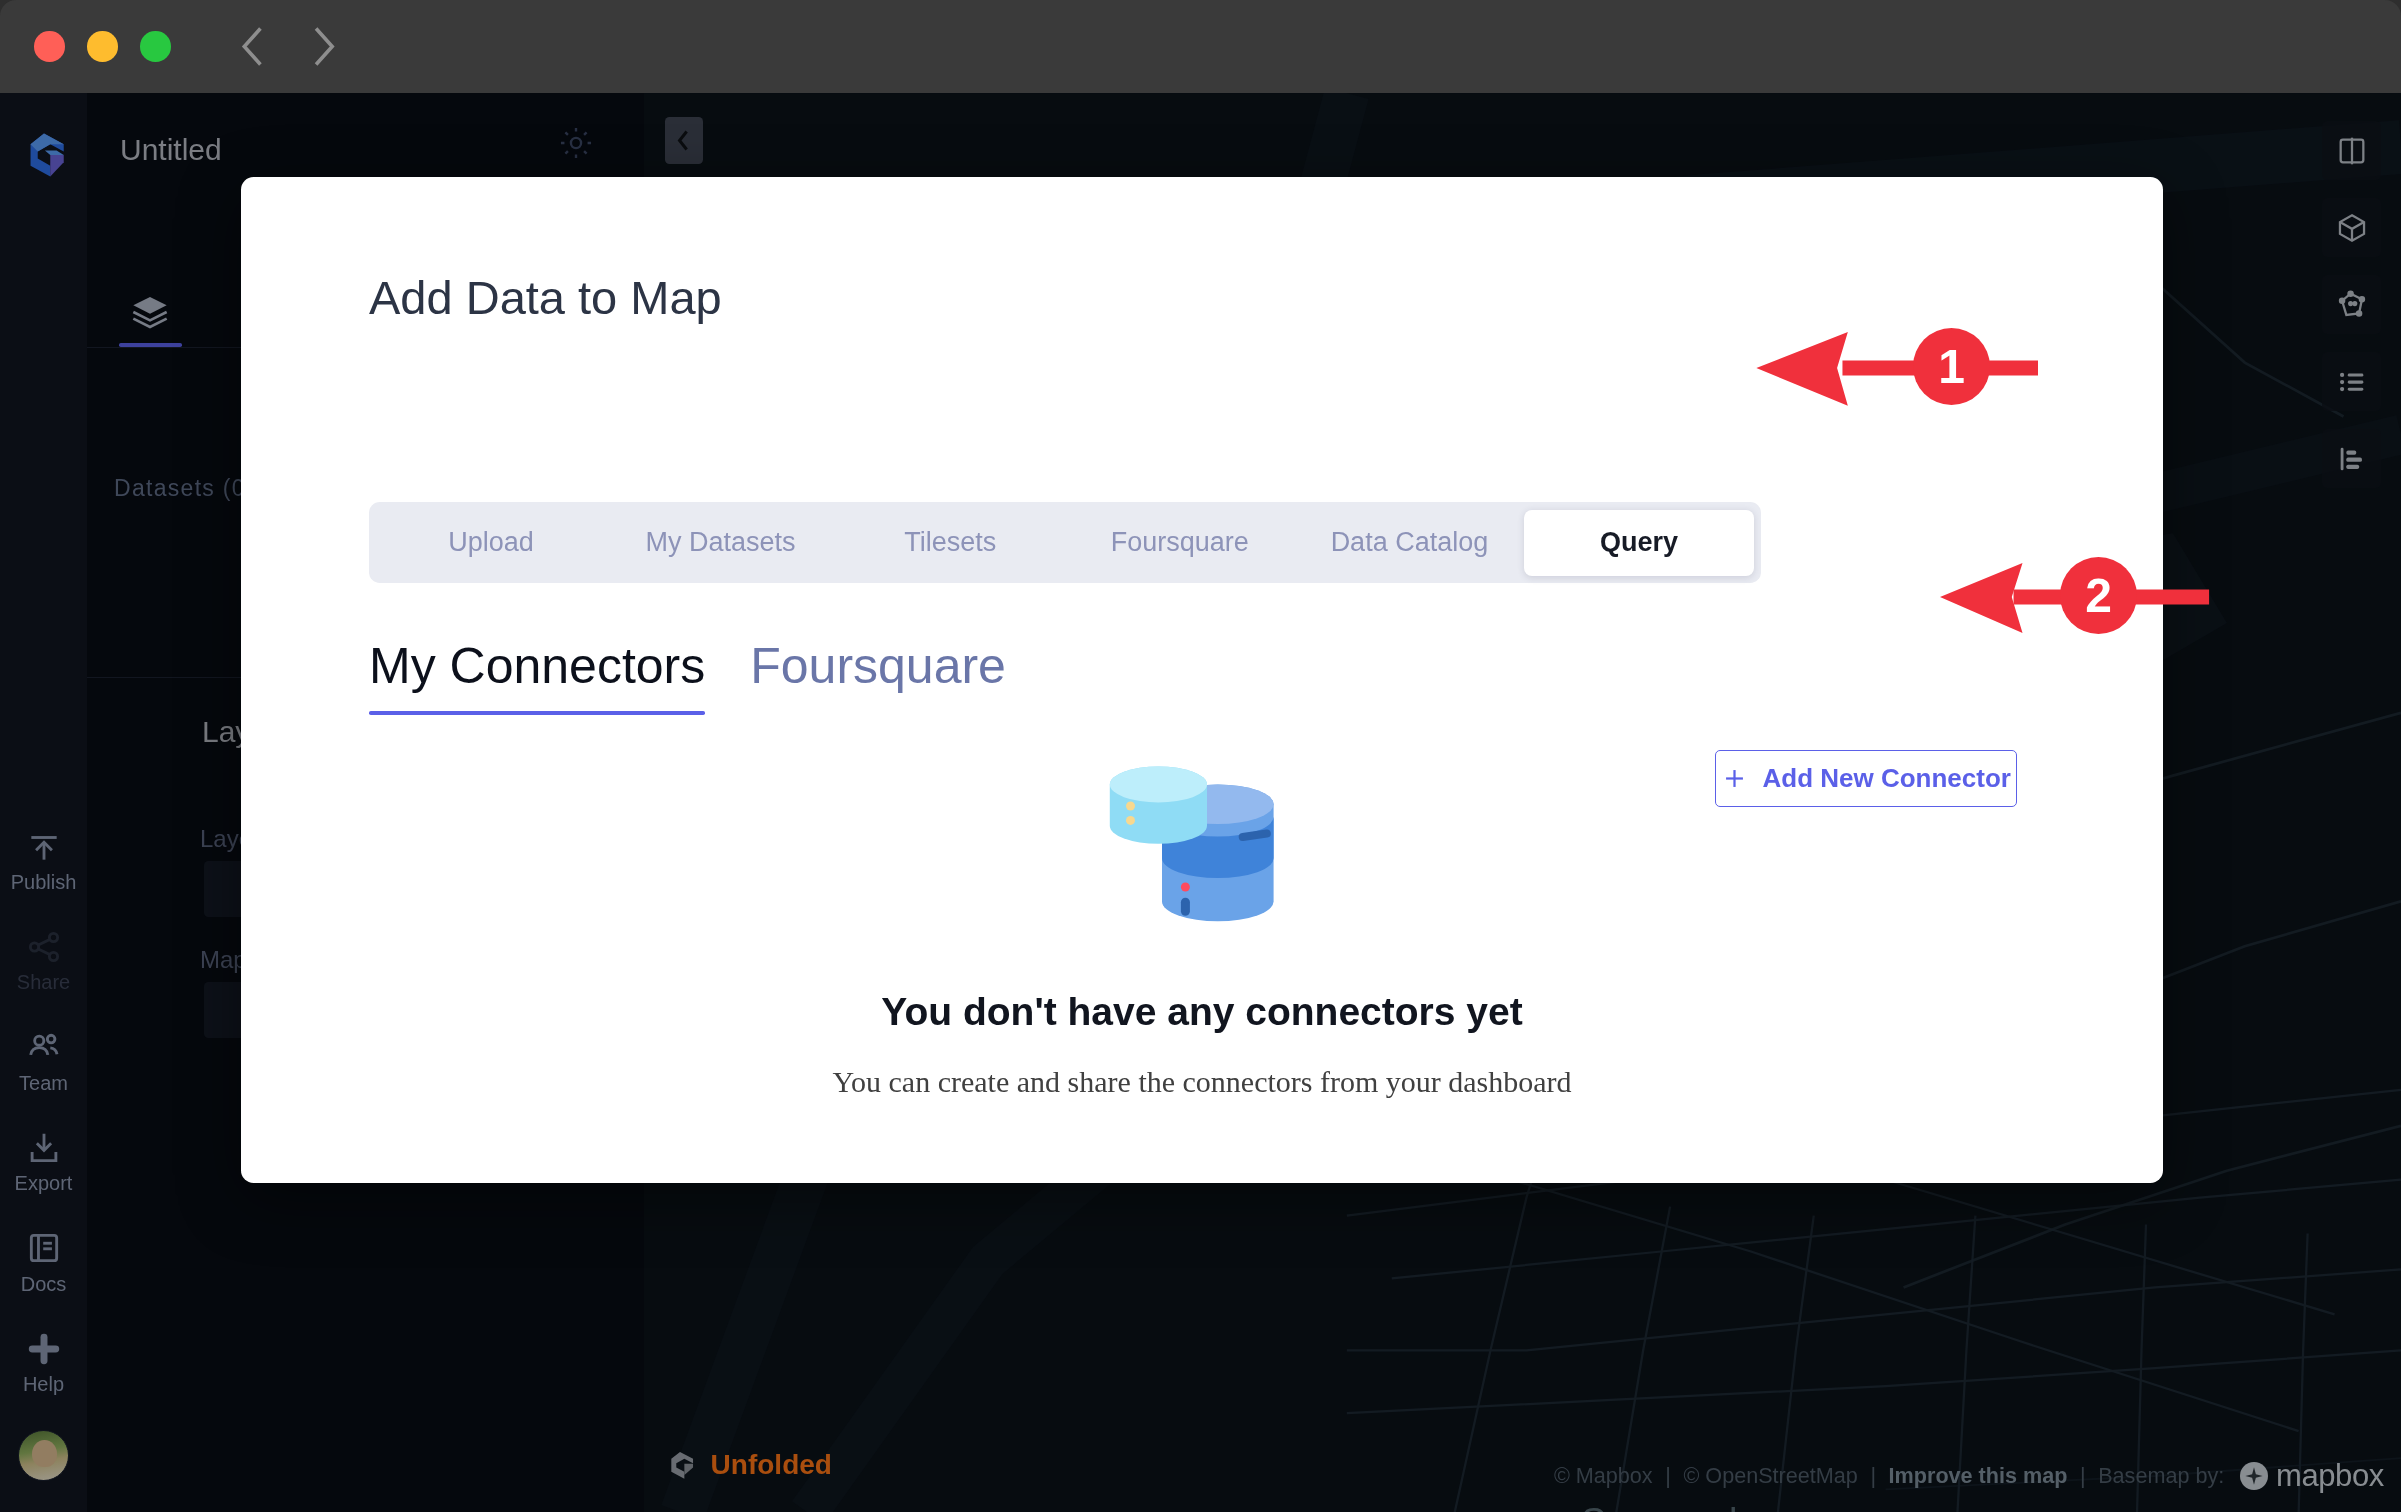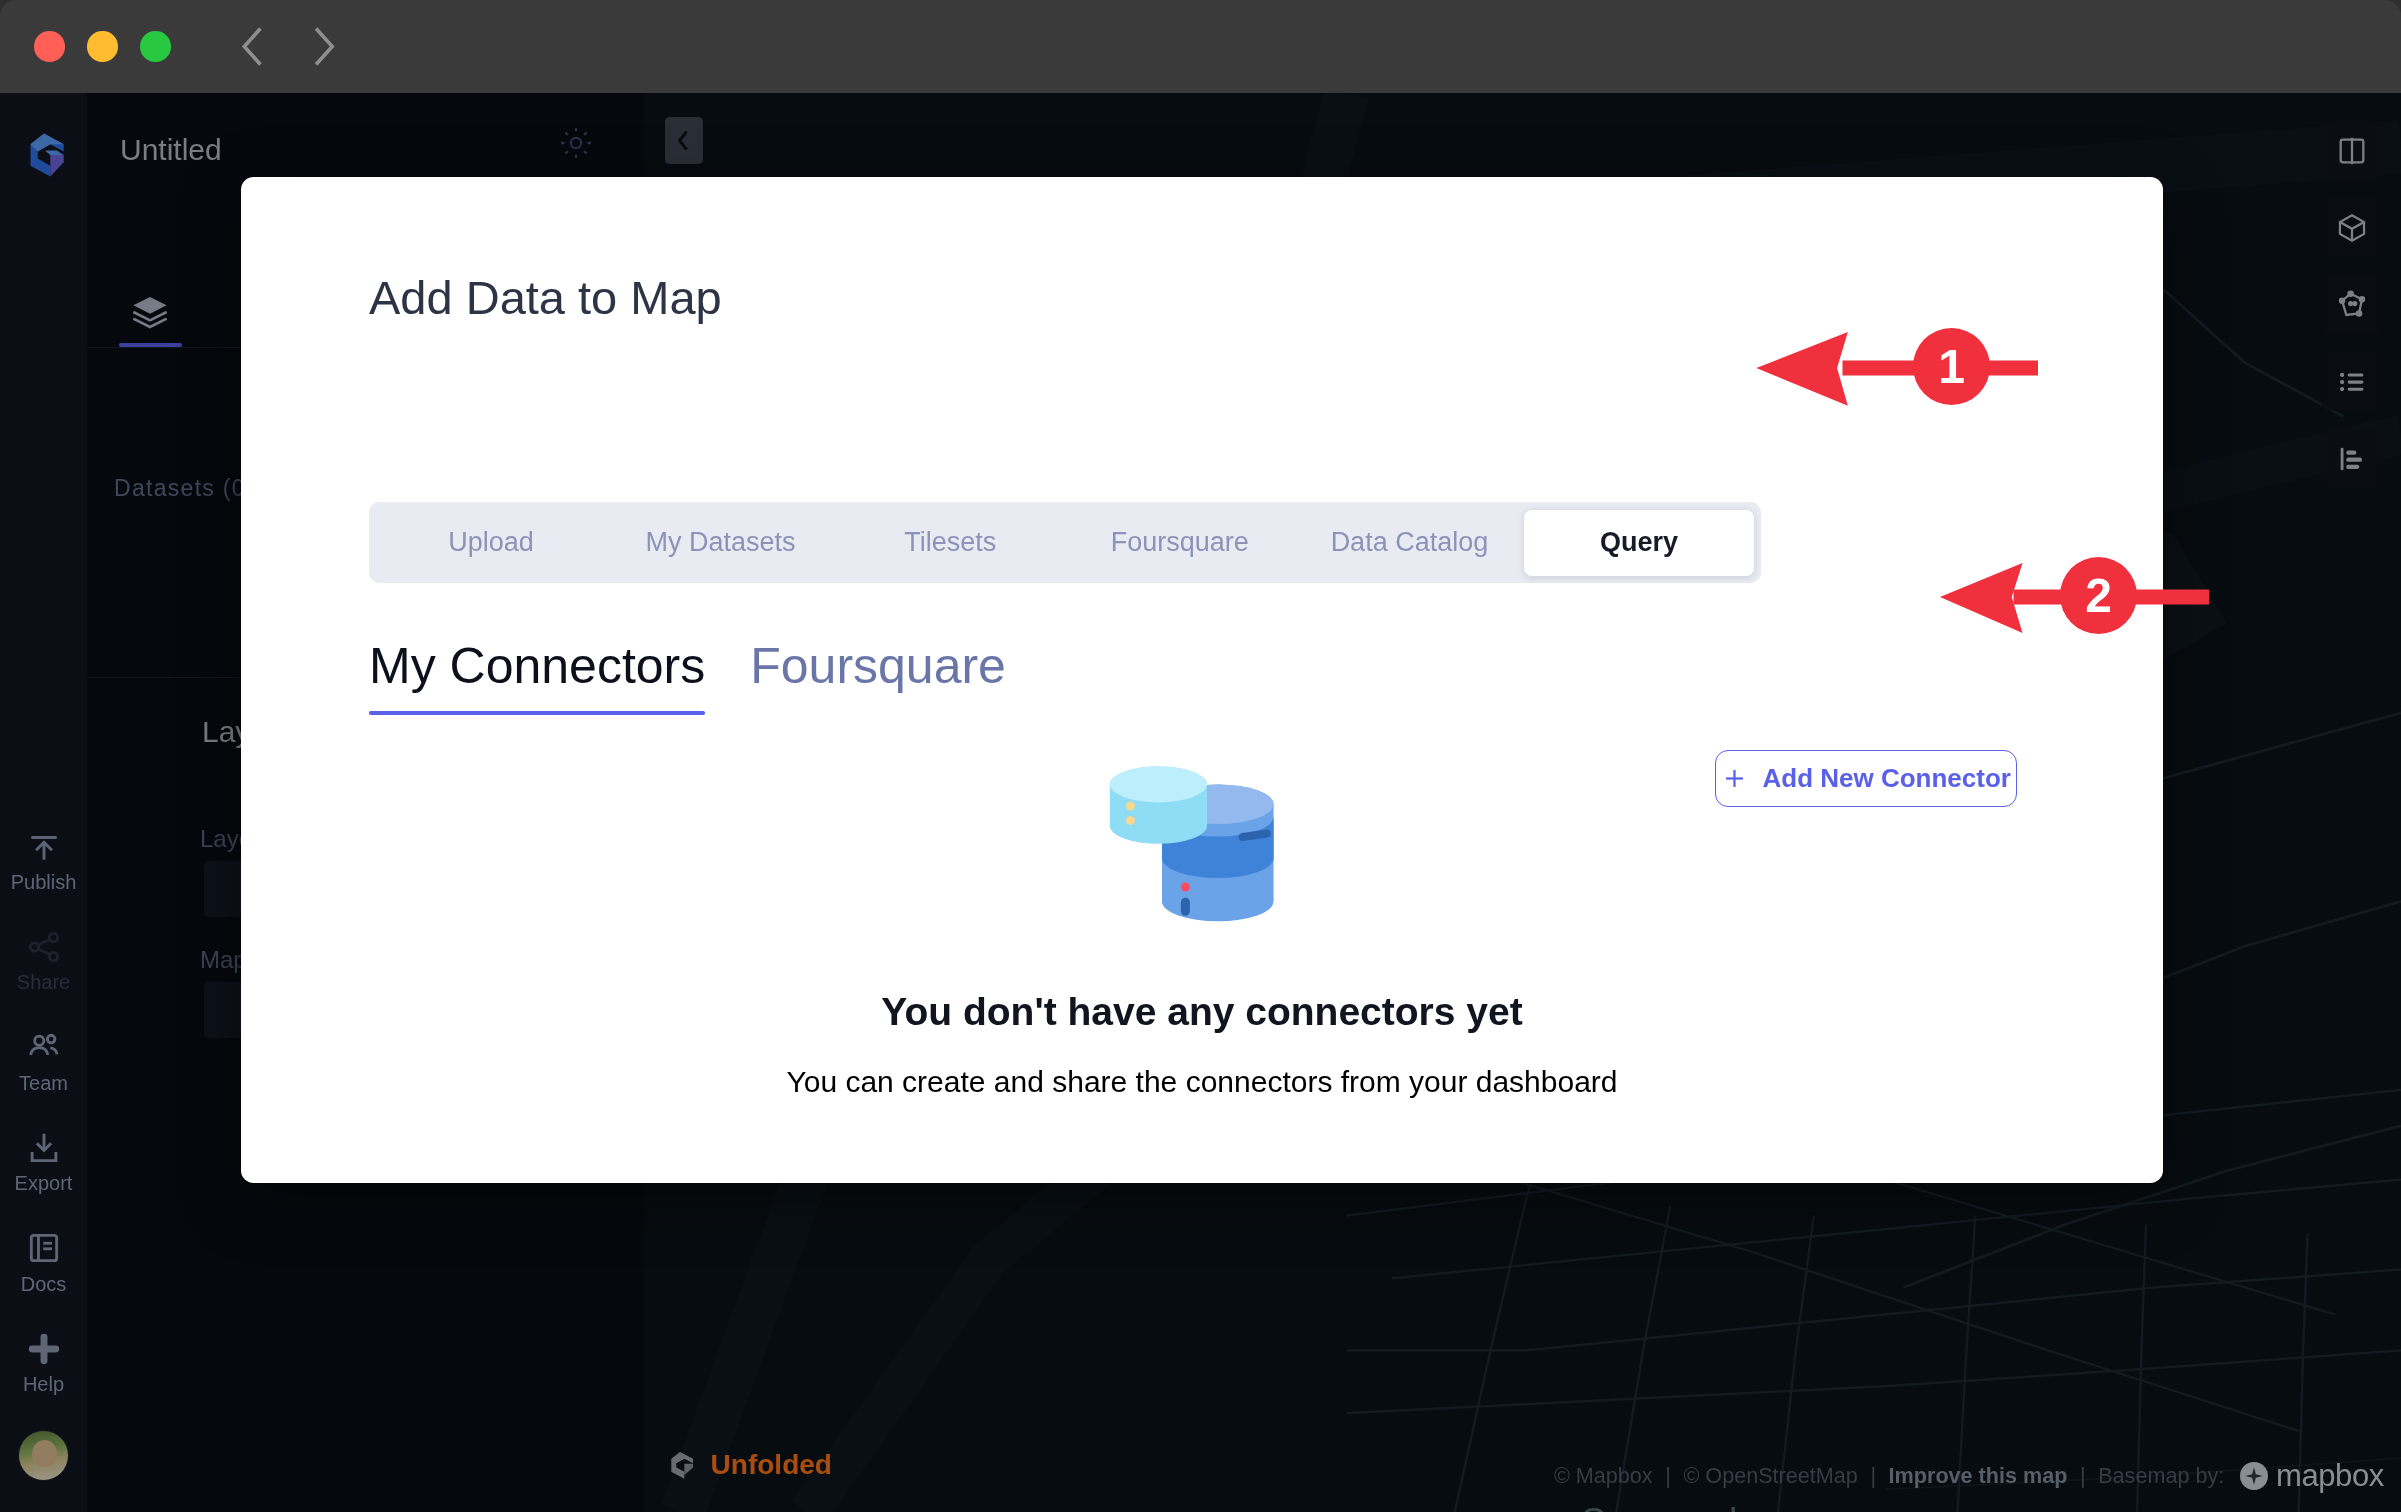--- a/index.html
+++ b/index.html
@@ -208,31 +208,31 @@
     font-size: 50px; color: #6a76a8; padding-bottom: 20px; position: relative;
   }
   .subtab.active { color: #0c101b; }
   .subtab.active::after {
     content:""; position:absolute; left:0; bottom:0; width:100%; height:4.5px;
     background:#5b60e8; border-radius:1.8px;
   }
   .add-connector {
     position: absolute; left: 1474px; top: 573px;
     width: 302px; height: 57px;
-    border: 1.8px solid #5b60e8; border-radius: 13px;
+    border: 1.8px solid #5b60e8; border-radius: 5px;
     display: flex; align-items: center; justify-content: center; gap: 14.4px;
     color: #5b60e8; font-size: 26px; font-weight: bold; background:#fff;
   }
   .empty-wrap {
     position: absolute; left: 0; top: 584px; width: 1922px;
     display: flex; flex-direction: column; align-items: center;
   }
   .empty-illu { margin-bottom: 49px; }
   .empty-title { font-size: 39px; font-weight: bold; color: #11151f; margin-bottom: 30.5px; }
-  .empty-sub { font-size: 30px; color: #000000; }
+  .empty-sub { font-size: 30px; color: #404040; font-family: Liberation Serif, serif; }
 
   
   .annot { position: absolute; }
   .badge {
     position: absolute; width: 77px; height: 77px; border-radius: 50%;
     background: #f0303c; color: #fff; font-size: 48px; font-weight: bold;
     display: flex; align-items: center; justify-content: center;
   }
 </style>
 </head>

